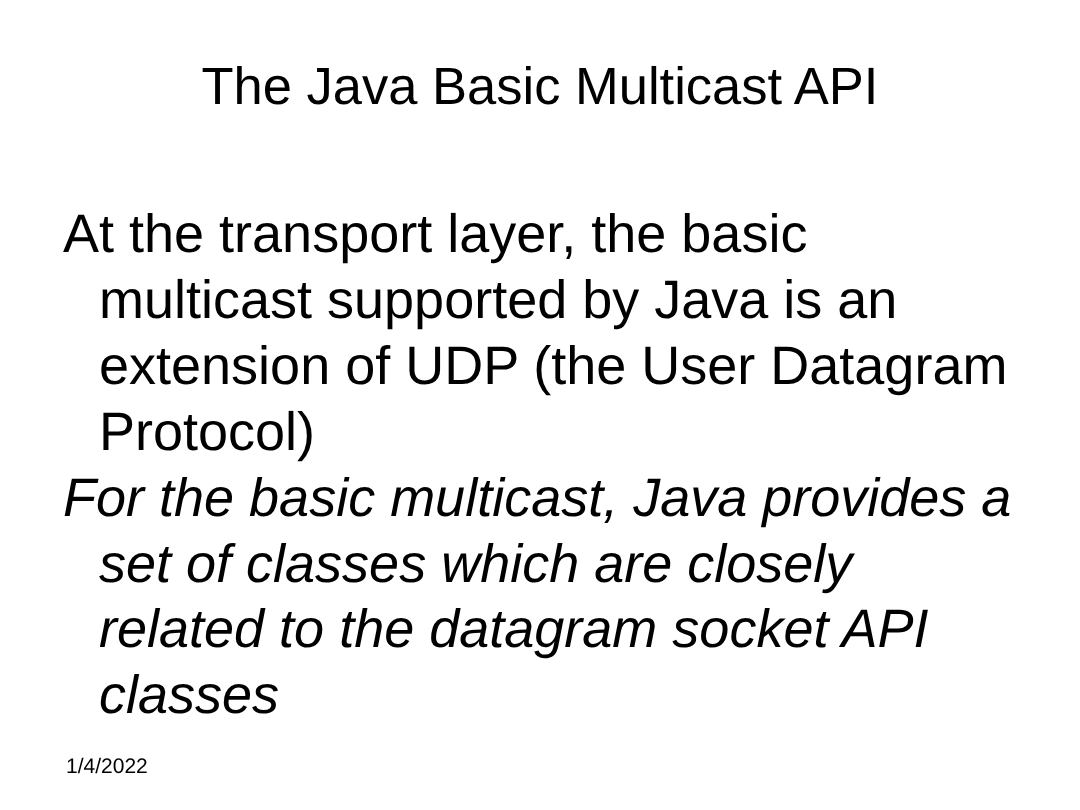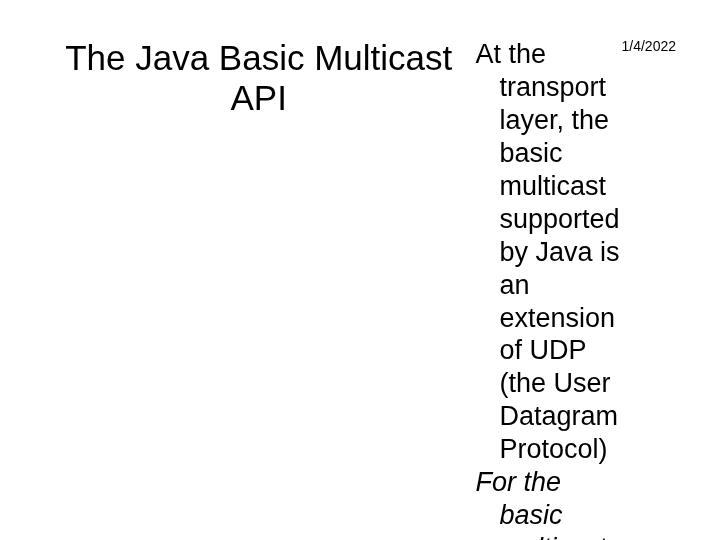--- a/index.html
+++ b/index.html
@@ -14,34 +14,34 @@
       font-family: Arial, Helvetica, sans-serif;
       color: #000000;
       position: relative;
       overflow: hidden;
     }
     .slide {
       width: 100%;
       height: 100%;
       padding: 38px 42px 22px 42px;
       display: flex;
-      flex-direction: row;
+      flex-direction: column;
     }
     .title {
       font-size: 35px;
       font-weight: normal;
       text-align: center;
       margin-bottom: 56px;
       letter-spacing: 0px;
     }
     .content {
       flex: 1;
     }
     .paragraph {
-      font-size: 27px;
+      font-size: 36px;
       line-height: 1.22;
       margin-bottom: 0;
       text-indent: -24px;
       padding-left: 24px;
     }
     .paragraph + .paragraph {
       margin-top: 0;
       font-style: italic;
     }
     .footer {

